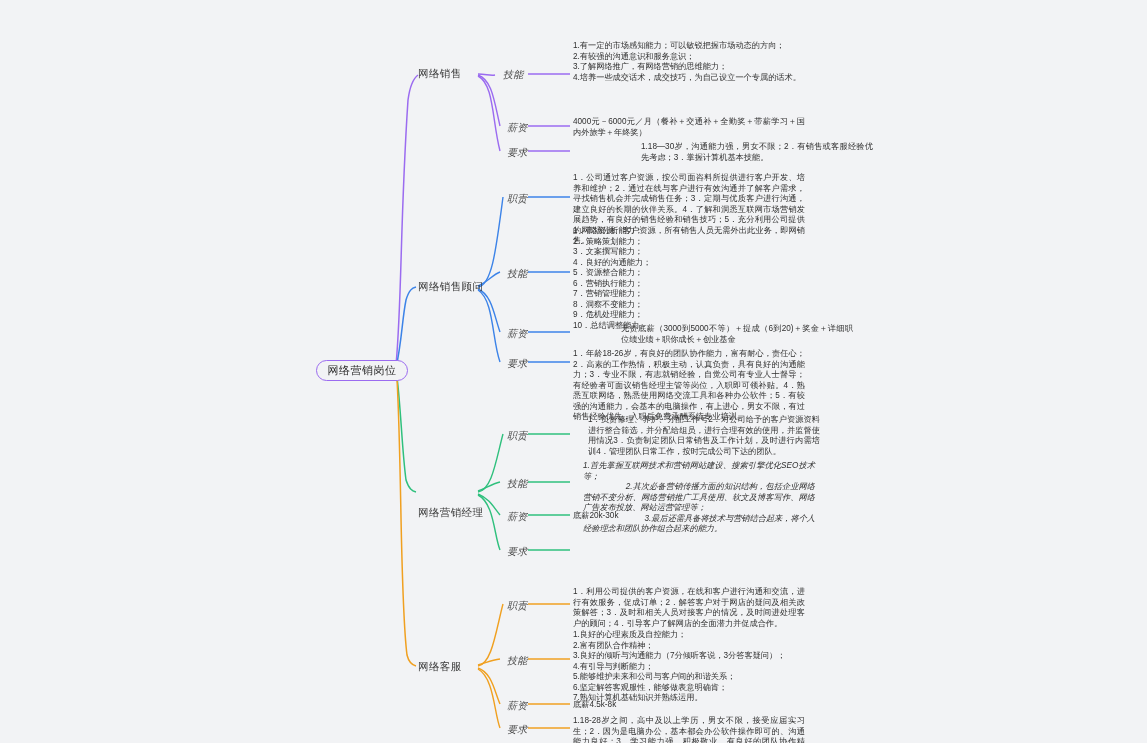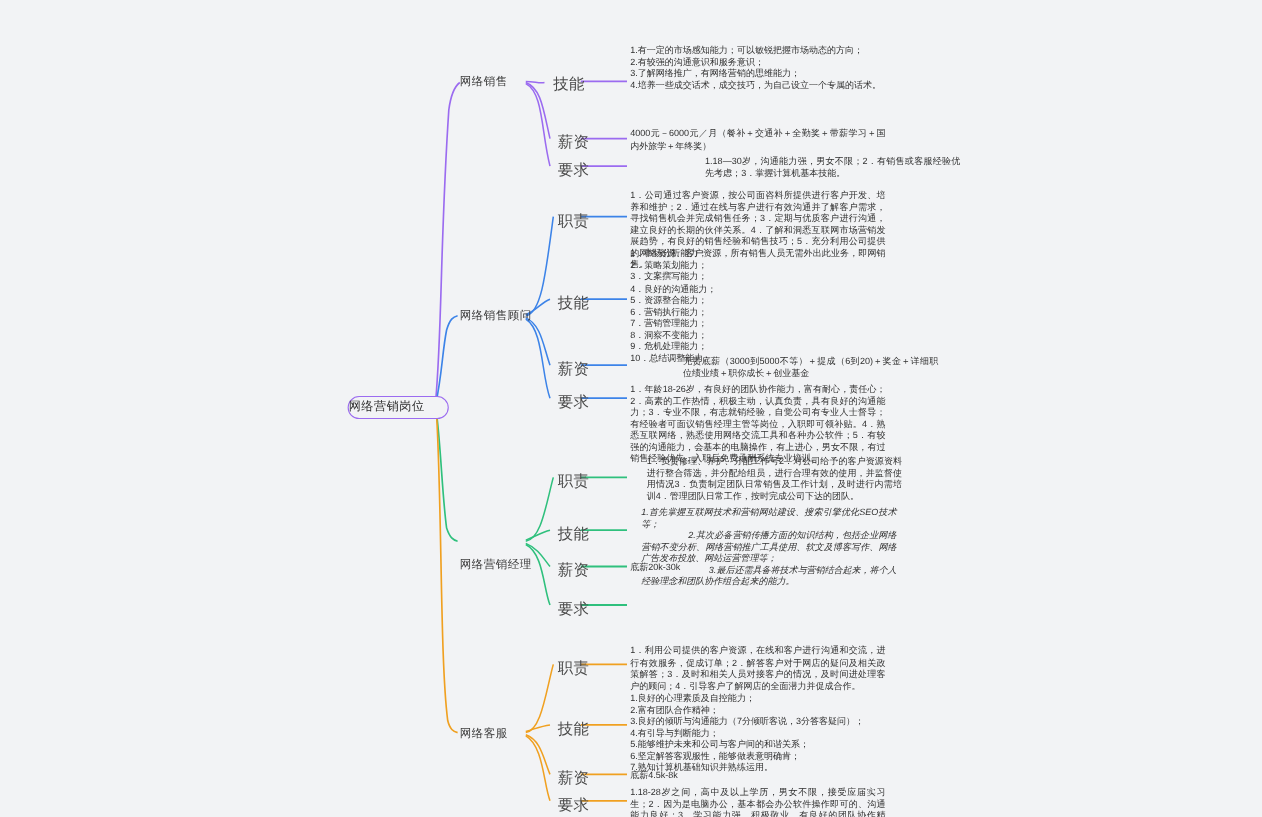--- a/index.html
+++ b/index.html
@@ -30,36 +30,37 @@
     left: 316px;
     top: 360px;
     width: 92px;
     height: 21px;
     border: 1.4px solid #9b6bf0;
     border-radius: 11px;
     background: #f2f3f5;
     color: #2b2b2b;
     font-size: 11px;
     line-height: 19px;
-    text-align: left;
+    text-align: center;
     letter-spacing: 0.5px;
   }
   .branch-label {
     position: absolute;
     font-size: 10.5px;
     color: #3b3b3b;
     letter-spacing: .4px;
     white-space: nowrap;
   }
   .sub-label {
     position: absolute;
-    font-size: 14px;
+    font-size: 10px;
     color: #4a4a4a;
     letter-spacing: .3px;
     white-space: nowrap;
+    font-style: italic;
   }
   .leaf-text {
     position: absolute;
     font-size: 8.2px;
     line-height: 1.28;
     color: #2f2f2f;
     width: 232px;
     letter-spacing: 0px;
     text-align: justify;
     white-space: pre-wrap;

